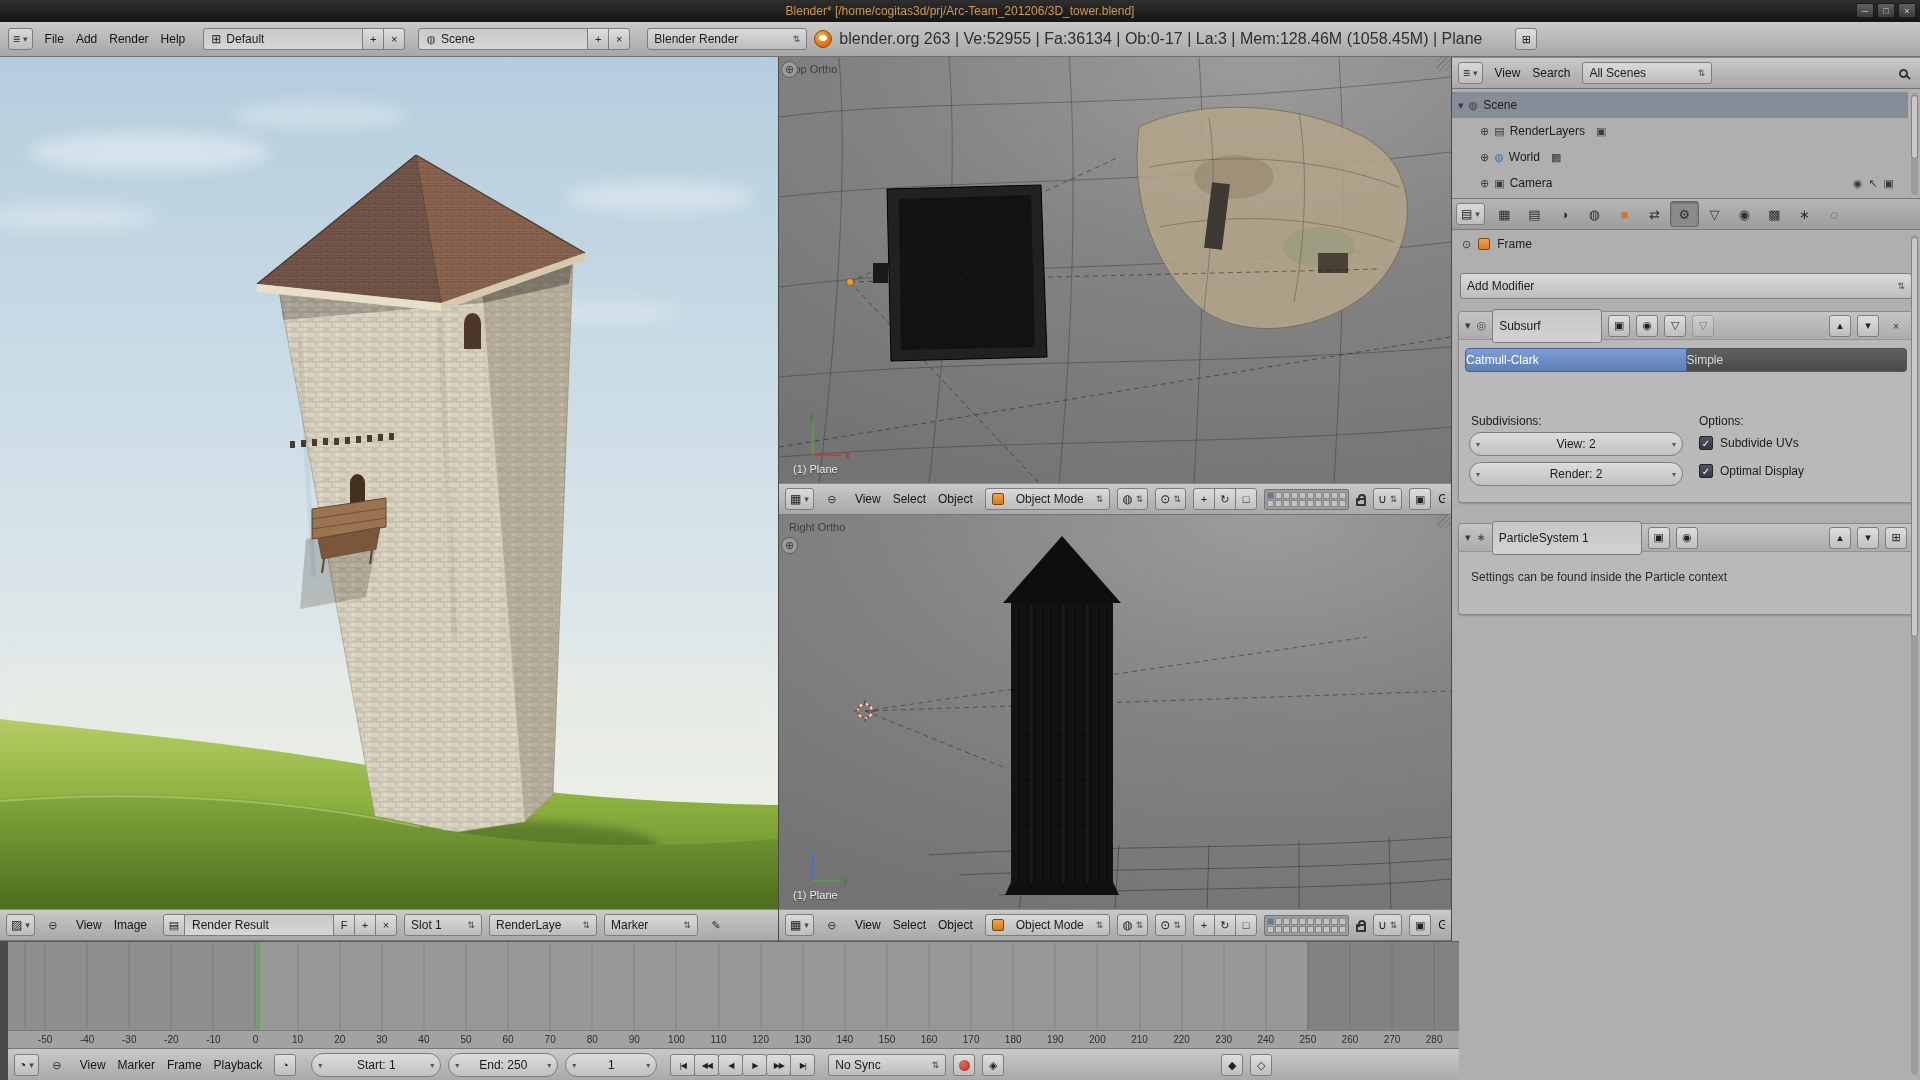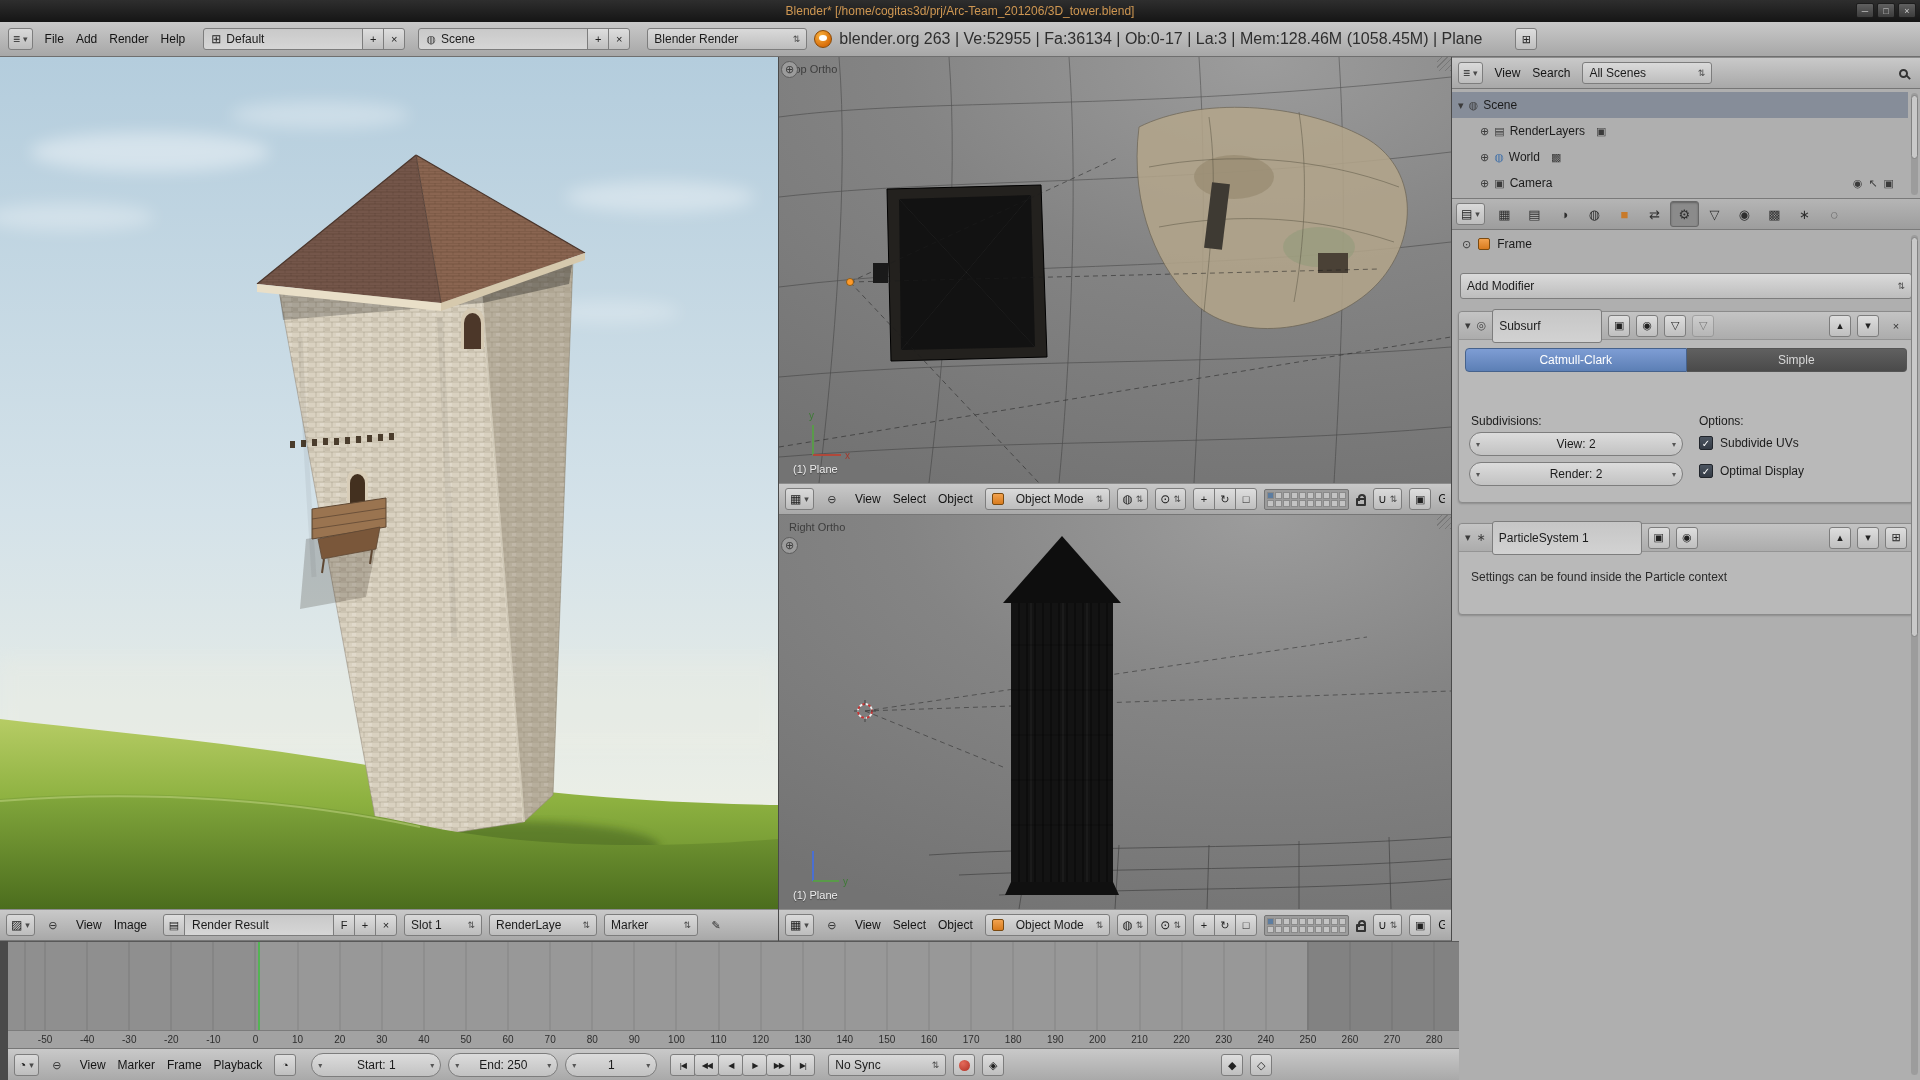--- a/index.html
+++ b/index.html
@@ -58,21 +58,21 @@
   .outl-row{position:absolute;left:0;width:456px;height:26px;display:flex;align-items:center;gap:5px;padding:0 6px;font-size:12px}
   .outl-row.sel{background:#868d99}
   .oicon{font-size:11px;color:#3b3b3b}
   .oicon.world{color:#3f6fa8}
   .tabstrip{position:absolute;left:0;top:141px;width:468px;height:32px;background:linear-gradient(#b5b5b5,#9d9d9d);border-top:1px solid #7a7a7a;border-bottom:1px solid #7a7a7a;display:flex;align-items:center;gap:1px;padding:0 4px}
   .tab{width:29px;height:26px;display:flex;align-items:center;justify-content:center;font-size:13px;color:#2f2f2f;border-radius:3px}
   .tab.sel{background:#8b8b8b;border:1px solid #686868;box-shadow:inset 0 1px 2px rgba(0,0,0,.3)}
   .panel{position:absolute;left:6px;width:456px;background:#b9b9b9;border:1px solid #8b8b8b;border-radius:4px;box-shadow:0 1px 2px rgba(0,0,0,.2)}
   .panel-h{height:28px;display:flex;align-items:center;gap:6px;padding:0 6px;background:linear-gradient(#c4c4c4,#acacac);border-bottom:1px solid #949494;border-radius:4px 4px 0 0}
   .nfield{height:20px;display:flex;align-items:center;background:linear-gradient(#c6c6c6,#d2d2d2);border:1px solid #7d7d7d;border-radius:3px;padding:16px 6px}
-  .seg{flex:1;height:24px;display:flex;align-items:center;justify-content:center;border:1px solid #555}
+  .seg{flex:1;height:24px;display:flex;align-items:center;justify-content:flex-start;border:1px solid #555}
   .seg.blue{background:linear-gradient(#7e9dd4,#5c7fb5);color:#fff;border-color:#46628c;border-radius:4px 0 0 4px}
   .seg.dark{background:linear-gradient(#606060,#4a4a4a);color:#d8d8d8;border-left:none;border-radius:0 4px 4px 0}
   .btn{height:24px;flex:1;display:flex;align-items:center;justify-content:center;background:linear-gradient(#e0e0e0,#c3c3c3);border:1px solid #7d7d7d;border-radius:4px}
   .scrollbar{position:absolute;width:7px;background:#9c9c9c;border-radius:4px}
   .thumb{position:absolute;left:0;width:7px;background:#c9c9c9;border:1px solid #828282;border-radius:4px}
 
   
   #timeline{left:8px;top:941px;width:1451px;height:139px;background:#989898;border-top:1px solid #595959}
   .scrub{position:absolute;left:0;top:0;width:1451px;height:88px;background-image:repeating-linear-gradient(90deg,rgba(0,0,0,.13) 0 1px,transparent 1px 42.1px);background-position:36.5px 0}
   .shade{position:absolute;top:0;height:106px;background:rgba(0,0,0,.14)}

